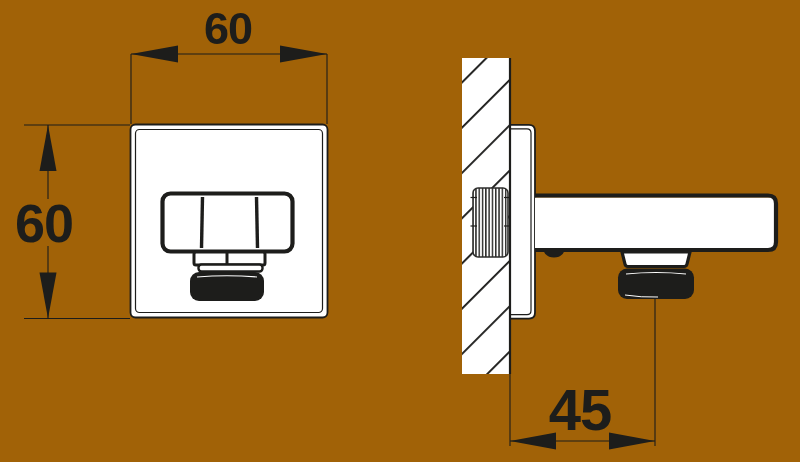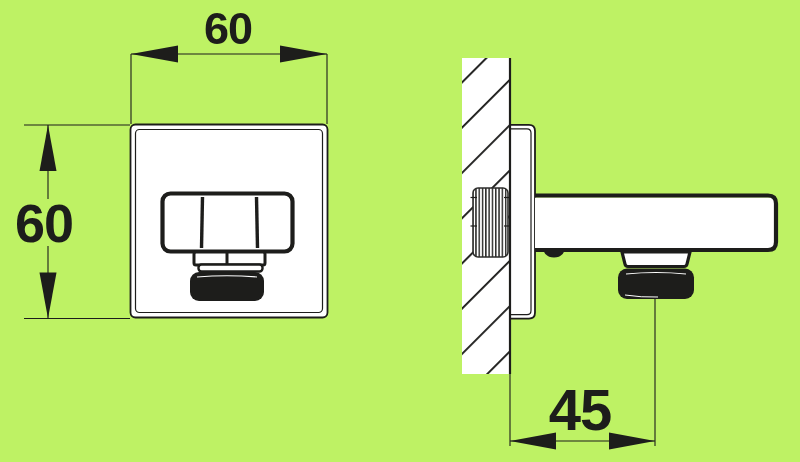--- a/index.html
+++ b/index.html
@@ -1,19 +1,19 @@
 <!DOCTYPE html>
 <html><head>
 <meta charset="utf-8">
 <style>
   html,body{margin:0;padding:0;background:#fff;}
   .sheet{
     position:relative;
     width:800px;height:462px;
-    background:#bef264;
+    background:#a16207;
     overflow:hidden;
     font-family:"Liberation Sans", sans-serif;
   }
   svg text{
     font-family:"Liberation Sans", sans-serif;
     font-weight:700;
     fill:#1d1d1b;
     letter-spacing:-1px;
   }
 </style>

